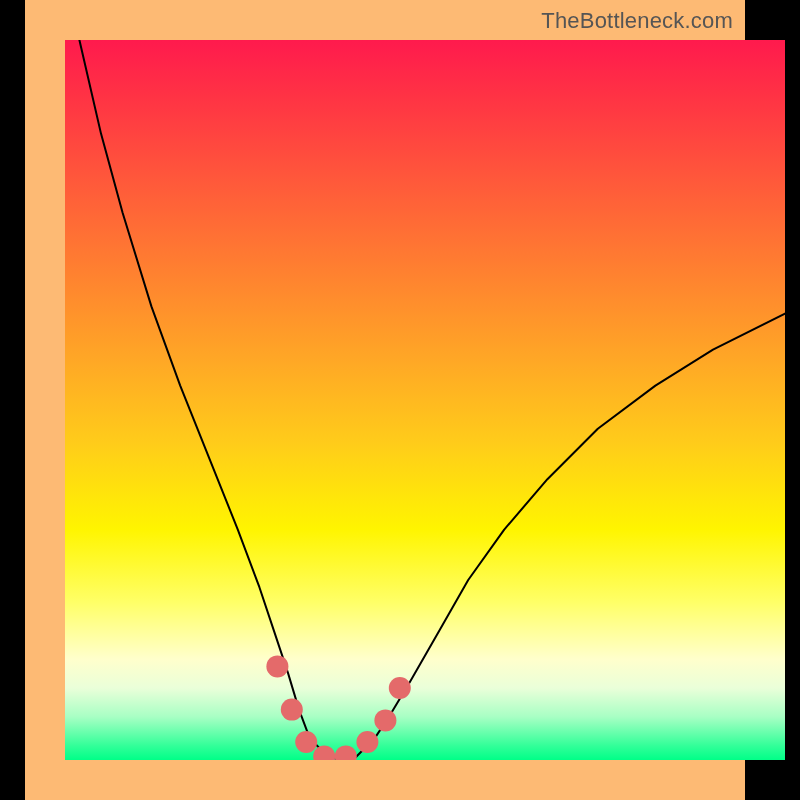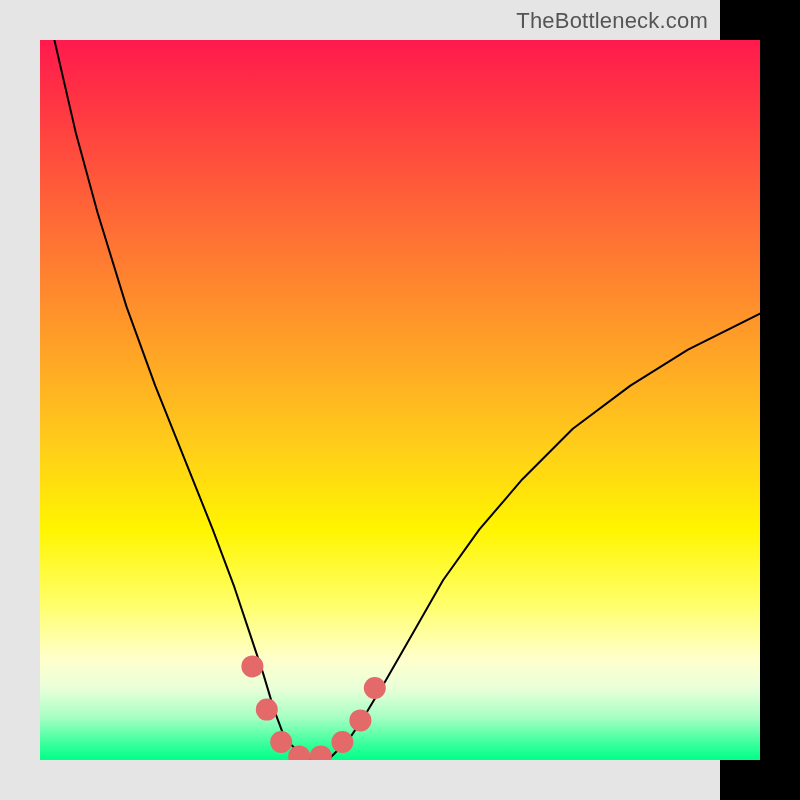--- a/index.html
+++ b/index.html
@@ -8,21 +8,22 @@
     width: 800px;
     height: 800px;
     background: #000;
     font-family: Arial, Helvetica, sans-serif;
     overflow: hidden;
   }
   .frame {
     position: relative;
     width: 720px;
     height: 800px;
-    background: #e5e5e5;
+    background: #fdba74;
+    margin-left: 25px;
   }
   .plot {
     position: absolute;
     left: 40px;
     top: 40px;
     width: 720px;
     height: 720px;
     background: linear-gradient(
       to bottom,
       #ff1a4d 0%,

